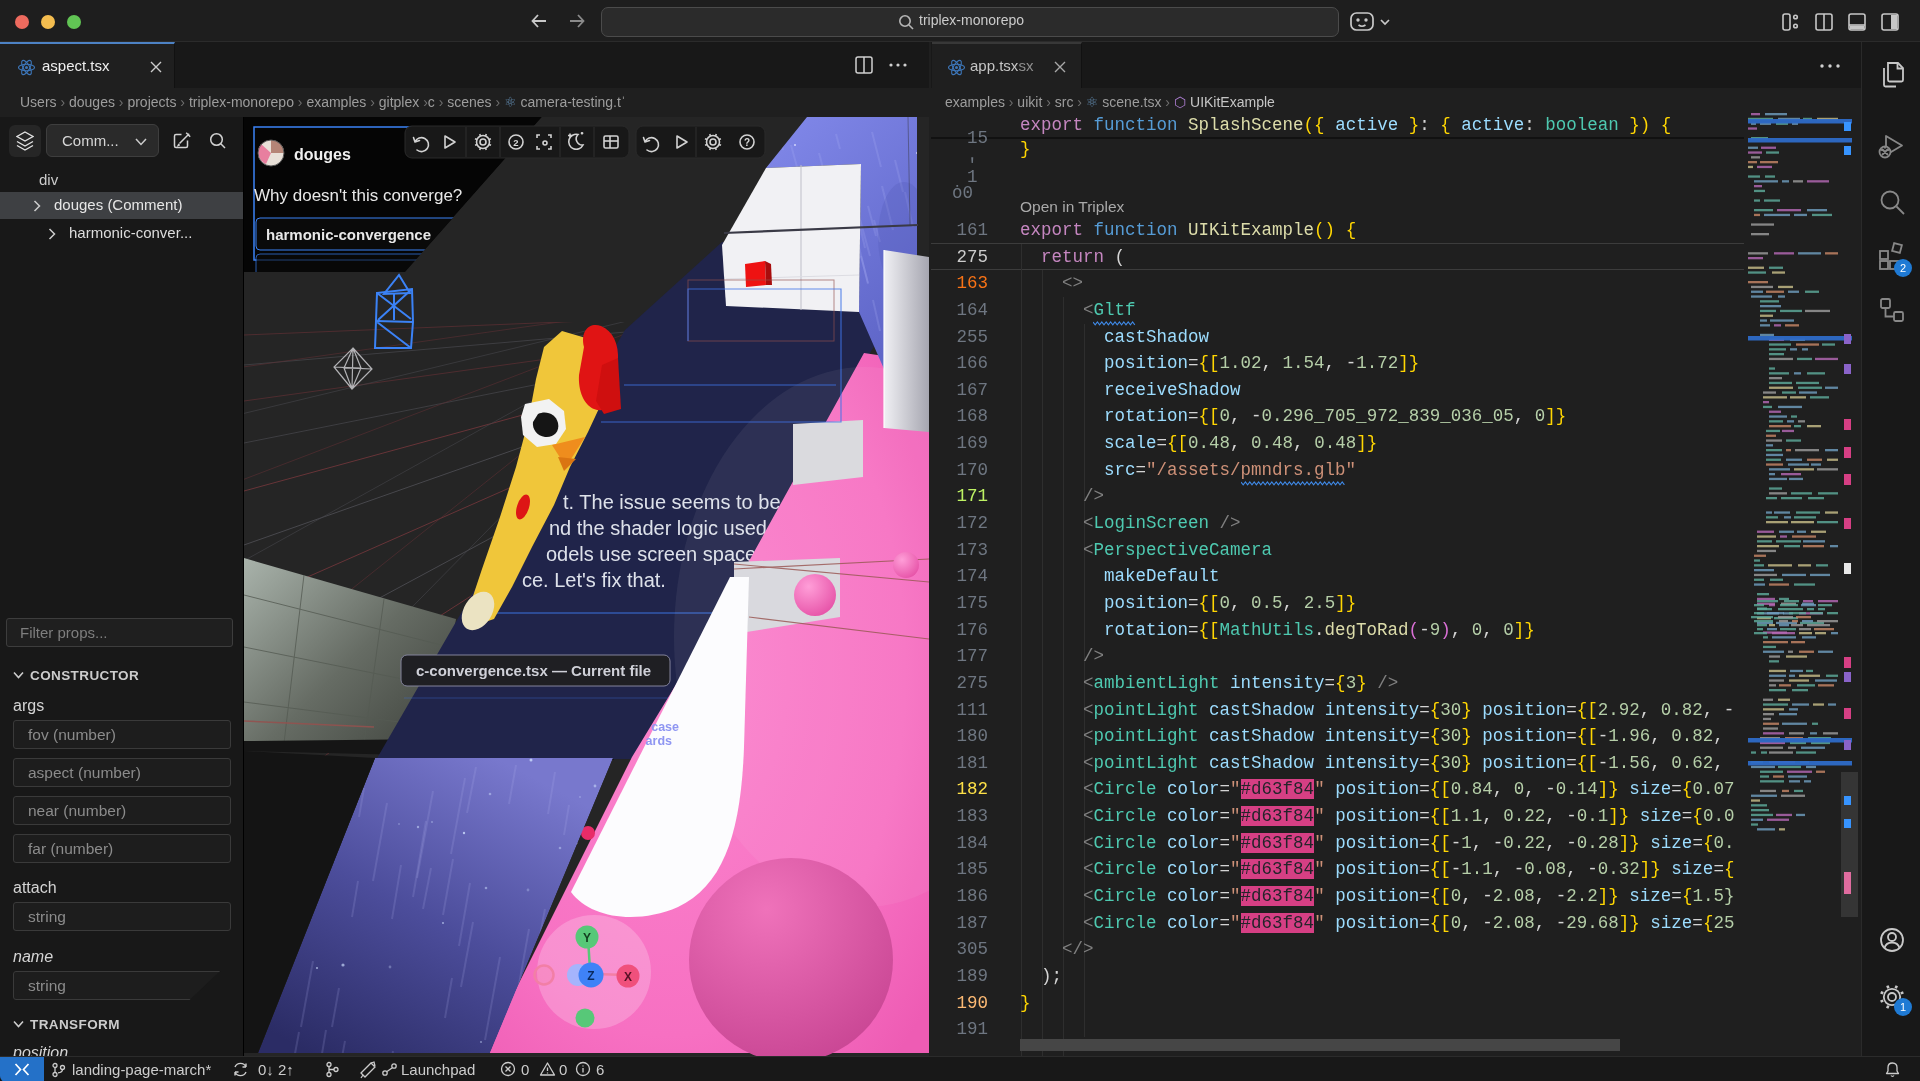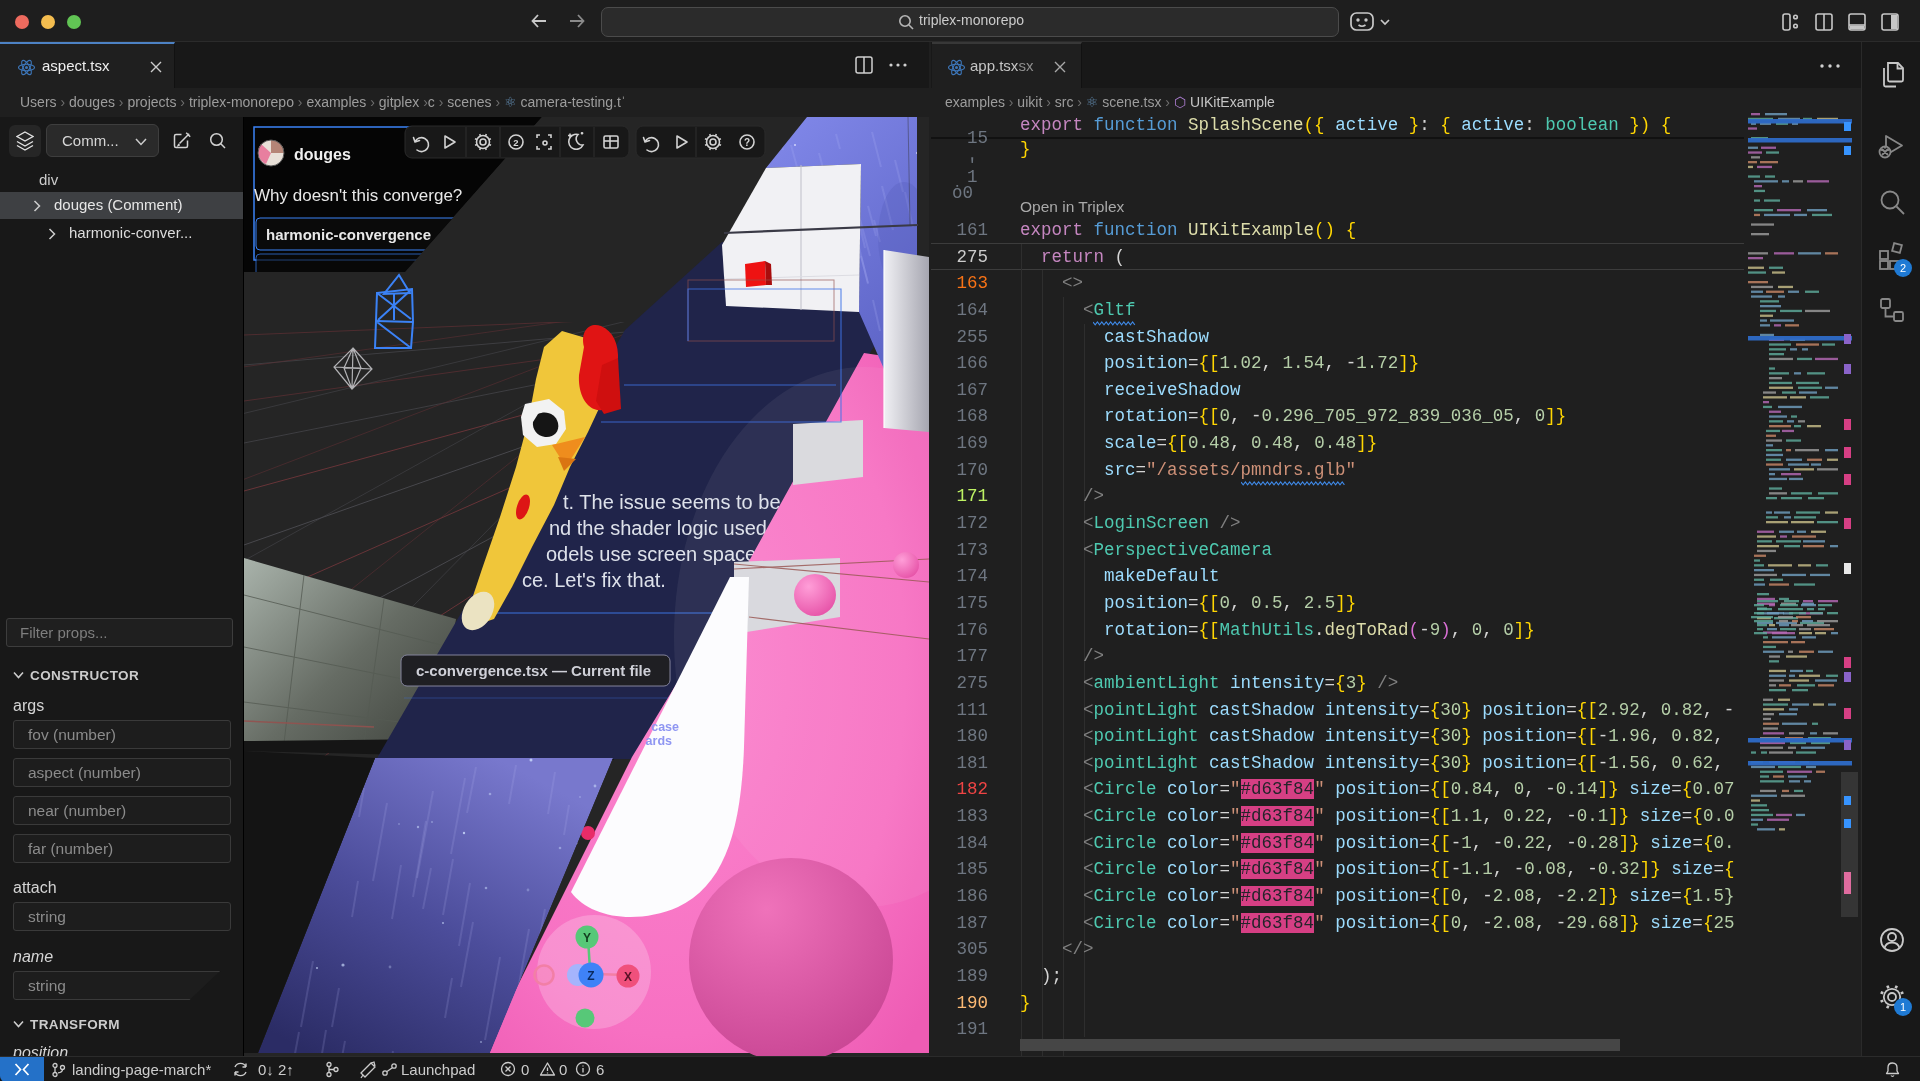--- a/index.html
+++ b/index.html
@@ -528,21 +528,21 @@
       <div style="height:26.65px;color:#6e7681">172</div>
       <div style="height:26.65px;color:#6e7681">173</div>
       <div style="height:26.65px;color:#6e7681">174</div>
       <div style="height:26.65px;color:#6e7681">175</div>
       <div style="height:26.65px;color:#6e7681">176</div>
       <div style="height:26.65px;color:#6e7681">177</div>
       <div style="height:26.65px;color:#6e7681">275</div>
       <div style="height:26.65px;color:#6e7681">111</div>
       <div style="height:26.65px;color:#6e7681">180</div>
       <div style="height:26.65px;color:#6e7681">181</div>
-      <div style="height:26.65px;color:#ef4444">182</div>
+      <div style="height:26.65px;color:#fde047">182</div>
       <div style="height:26.65px;color:#6e7681">183</div>
       <div style="height:26.65px;color:#6e7681">184</div>
       <div style="height:26.65px;color:#6e7681">185</div>
       <div style="height:26.65px;color:#6e7681">186</div>
       <div style="height:26.65px;color:#6e7681">187</div>
       <div style="height:26.65px;color:#6e7681">305</div>
       <div style="height:26.65px;color:#6e7681">189</div>
       <div style="height:26.65px;color:#fdba74">190</div>
       <div style="height:26.65px;color:#6e7681">191</div>
     </div>

